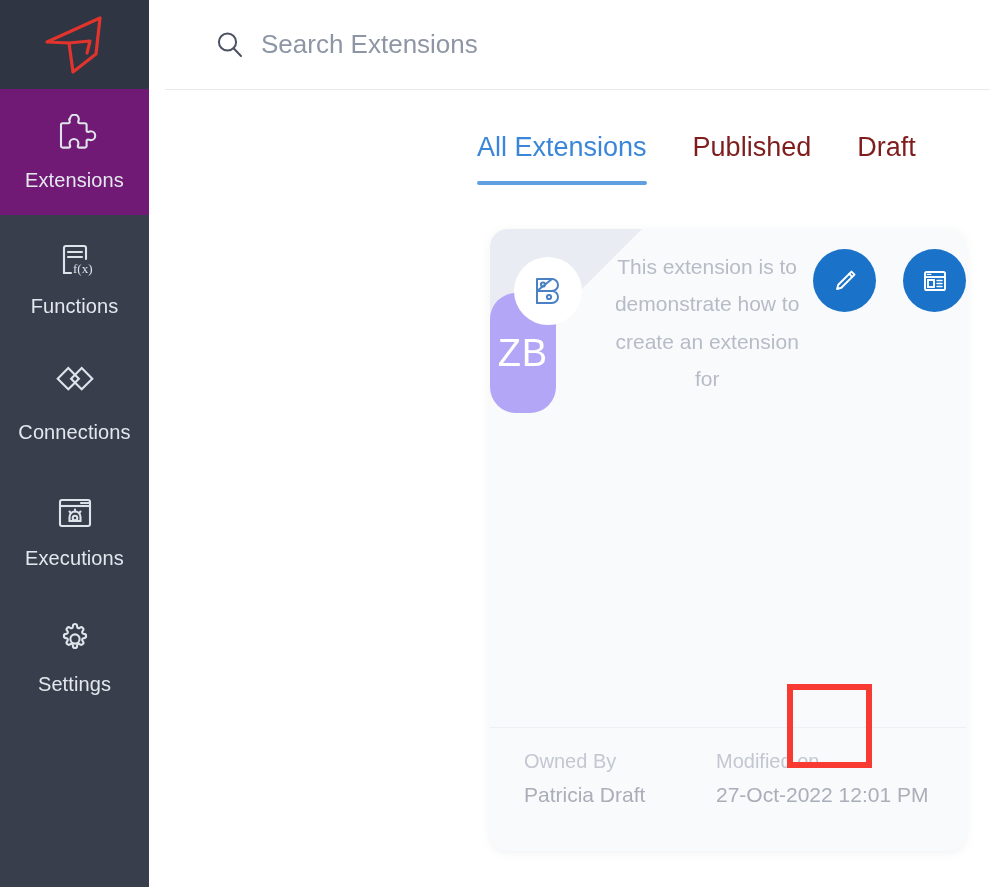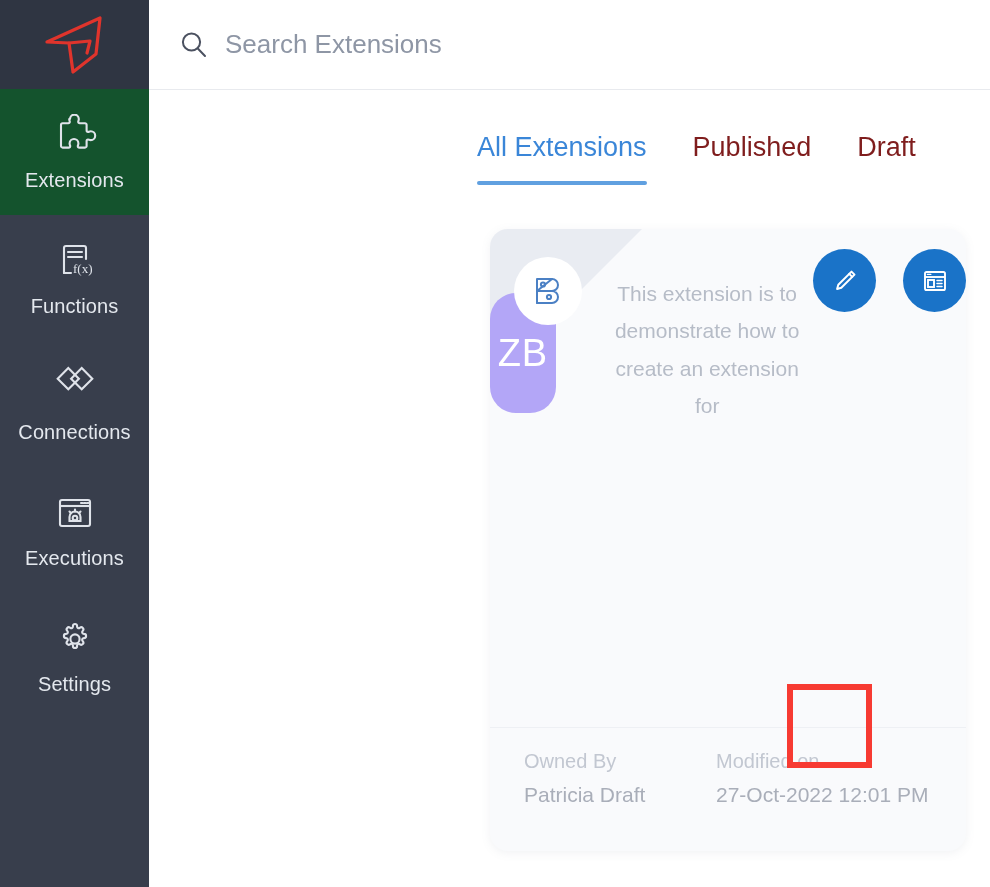--- a/index.html
+++ b/index.html
@@ -27,21 +27,21 @@
   .brand svg { display: block; }
 
   .nav-item {
     height: 126px;
     display: flex; flex-direction: column;
     align-items: center; justify-content: center;
     gap: 10px;
     cursor: pointer;
     color: #dfe3ea;
   }
-  .nav-item.active { background: #14532d; }
+  .nav-item.active { background: #701a75; }
   .nav-icon { width: 46px; height: 46px; display: flex; align-items: flex-start; justify-content: center; }
   .nav-icon svg { display: block; }
   .nav-label {
     font-size: 20px;
     letter-spacing: .1px;
     color: #e4e8ee;
     line-height: 1;
   }
 
   
@@ -50,22 +50,23 @@
     height: 887px;
     position: relative;
     background: #fff;
     display: flex; flex-direction: column;
   }
 
   .topbar {
     height: 90px;
     border-bottom: 1px solid #e8eaee;
     display: flex; align-items: center;
-    padding-left: 28px;
+    padding-left: 48px;
     flex: 0 0 90px;
+    margin-left: 16px;
   }
   .search-icon { width: 34px; height: 34px; margin-right: 14px; flex: 0 0 34px; }
   .search-icon svg { display: block; }
   .search-input {
     border: none; outline: none;
     font-family: "Liberation Sans", sans-serif;
     font-size: 26px;
     color: #3b4250;
     background: transparent;
     width: 520px;
@@ -154,21 +155,21 @@
     font-weight: 700;
     color: #6b7280;
     letter-spacing: .2px;
   }
   .card-status {
     margin-top: 10px;
     font-size: 21px;
     color: #e9935e;
   }
   .card-desc {
-    margin-top: 46px;
+    margin-top: 19px;
     width: 386px;
     text-align: center;
     font-size: 21px;
     line-height: 1.78;
     color: #b6bcc7;
   }
 
   .actions {
     margin-top: 20px;
     display: flex;

